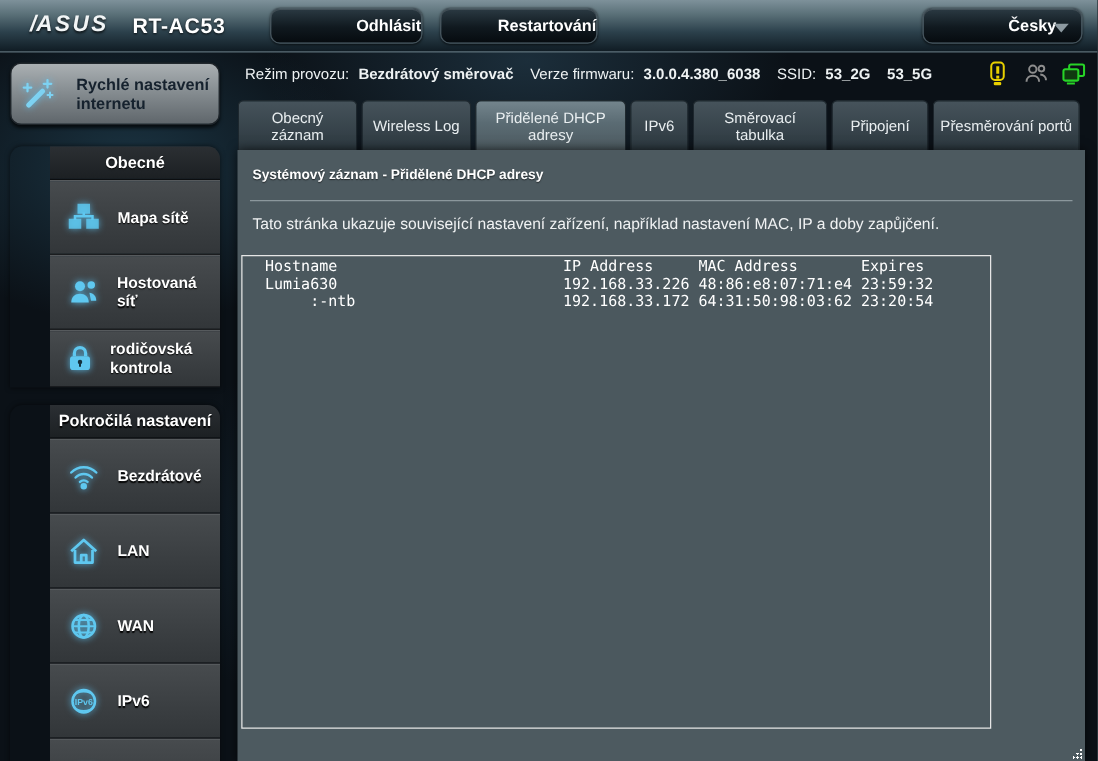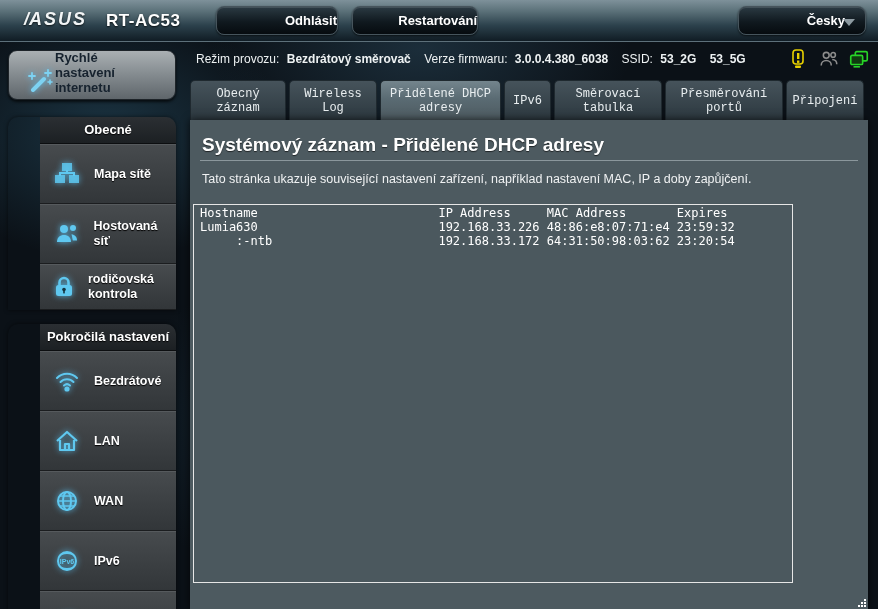--- a/index.html
+++ b/index.html
@@ -42,21 +42,21 @@
     white-space:nowrap; }
   .infobar .lbl{ margin-right:4px; }
   .infobar .val{ font-weight:bold; margin-right:10px; cursor:pointer; }
   .statusicons{ position:absolute; left:788px; top:48px; display:flex; gap:10px; }
   .statusicons .sic{ width:20px; height:22px; cursor:pointer; }
   
   .sidebar{ position:absolute; left:8px; top:50px; width:168px; }
   .qis-btn{
     height:50px; border-radius:9px; border:1px solid #1e2429;
     background:linear-gradient(180deg,#aab0b3 0%,#878e92 45%,#5f666b 100%);
-    display:flex; align-items:flex-end; gap:0; padding:4px 16px; cursor:pointer;
+    display:flex; align-items:center; gap:16px; padding:4px 6px; cursor:pointer;
     box-shadow:0 2px 3px rgba(0,0,0,.7);
   }
   .qis-btn .txt{ color:#16222e; font-weight:bold; font-size:13px; line-height:15px; width:108px; }
   .navgroup{ margin-top:17px; border-radius:10px 10px 0 0; overflow:hidden;
     box-shadow:0 0 4px rgba(0,0,0,.6);padding-left:32px; }
   .navhead{ background:linear-gradient(180deg,#2b2f33,#1c2023); color:#fff; font-weight:bold;
     font-size:13px; text-align:center; padding:5px 0 6px; border-bottom:1px solid #0c0e10;
     text-shadow:0 1px 1px #000; }
   .navitem{
     display:flex; align-items:center; gap:12px; padding:0 0 0 12px; height:60px;
@@ -68,40 +68,40 @@
     line-height:15px; text-shadow:0 1px 1px #000; }
   .icon-c{ width:30px; height:28px; display:flex; align-items:center; justify-content:center;
     filter:drop-shadow(0 0 3px rgba(90,190,235,.9)); }
   
   .content{ position:absolute; left:190px; top:80px; width:678px; }
   .tabs{ display:flex; gap:3px; height:40px; }
   .tab{
     flex:0 0 auto; display:flex; align-items:center; justify-content:center; text-align:center;
     font-size:12px; color:#e9eef0; line-height:14px; cursor:pointer;
     background:linear-gradient(180deg,#46535b 0%,#2c383f 100%);
-    border:1px solid #1f292f; border-bottom:none; border-radius:5px 5px 0 0; padding:2px 4px;font-family:Liberation Mono, monospace;
+    border:1px solid #1f292f; border-bottom:none; border-radius:5px 5px 0 0; padding:2px 4px;
   }
   .tab.active{
     background:linear-gradient(180deg,#74858d 0%,#5a6b73 45%,#4d5a60 100%);
     font-weight:normal;
   }
   .panel{
     background:#4d5a60; width:678px; height:489px; position:relative;
     box-shadow:0 0 8px rgba(0,0,0,.7);
   }
-  .ptitle{ position:absolute; left:12px; top:14px; font-size:19px; font-weight:bold;
+  .ptitle{ position:absolute; left:12px; top:14px; font-size:11px; font-weight:bold;
     color:#fff; text-shadow:0 1px 1px rgba(0,0,0,.6); }
   .prule{ position:absolute; left:10px; top:40px; width:658px; height:0;
     border-top:1px solid #8b979c; }
   .pdesc{ position:absolute; left:12px; top:52px; font-size:12.5px; color:#f0f2f3; }
   .logbox{
     position:absolute; left:3px; top:84px; width:600px; height:379px;
     background:#4b585e; border:1px solid #e6e6e6;
     font-family:"DejaVu Sans Mono", monospace; font-size:12px; line-height:14px;
-    color:#fff; white-space:pre; overflow:hidden; padding:1px 6px;
+    color:#fff; white-space:pre; overflow:hidden; padding:1px 18px;
   }
   .resize-handle{ position:absolute; right:1px; bottom:1px; width:10px; height:10px;
     cursor:nwse-resize;
     background:
       radial-gradient(circle 1px at 8px 2px, #fff 95%, transparent),
       radial-gradient(circle 1px at 8px 5px, #fff 95%, transparent),
       radial-gradient(circle 1px at 5px 5px, #fff 95%, transparent),
       radial-gradient(circle 1px at 8px 8px, #fff 95%, transparent),
       radial-gradient(circle 1px at 5px 8px, #fff 95%, transparent),
       radial-gradient(circle 1px at 2px 8px, #fff 95%, transparent);
@@ -273,22 +273,22 @@
   </div>
 </div>
 
 <div class="content">
   <div class="tabs">
     <div class="tab" style="width:96px">Obecný záznam</div>
     <div class="tab" style="width:88px">Wireless Log</div>
     <div class="tab active" style="width:121px">Přidělené DHCP adresy</div>
     <div class="tab" style="width:47px">IPv6</div>
     <div class="tab" style="width:108px">Směrovací tabulka</div>
+    <div class="tab" style="width:78px">Připojení</div>
     <div class="tab" style="width:118px">Přesměrování portů</div>
-    <div class="tab" style="width:78px">Připojení</div>
   </div>
 
   <div class="panel">
     <div class="ptitle">Systémový záznam - Přidělené DHCP adresy</div>
     <div class="prule"></div>
     <div class="pdesc">Tato stránka ukazuje související nastavení zařízení, například nastavení MAC, IP a doby zapůjčení.</div>
 
     <div class="logbox">Hostname                         IP Address     MAC Address       Expires
 Lumia630                         192.168.33.226 48:86:e8:07:71:e4 23:59:32
      :-ntb                       192.168.33.172 64:31:50:98:03:62 23:20:54</div>

